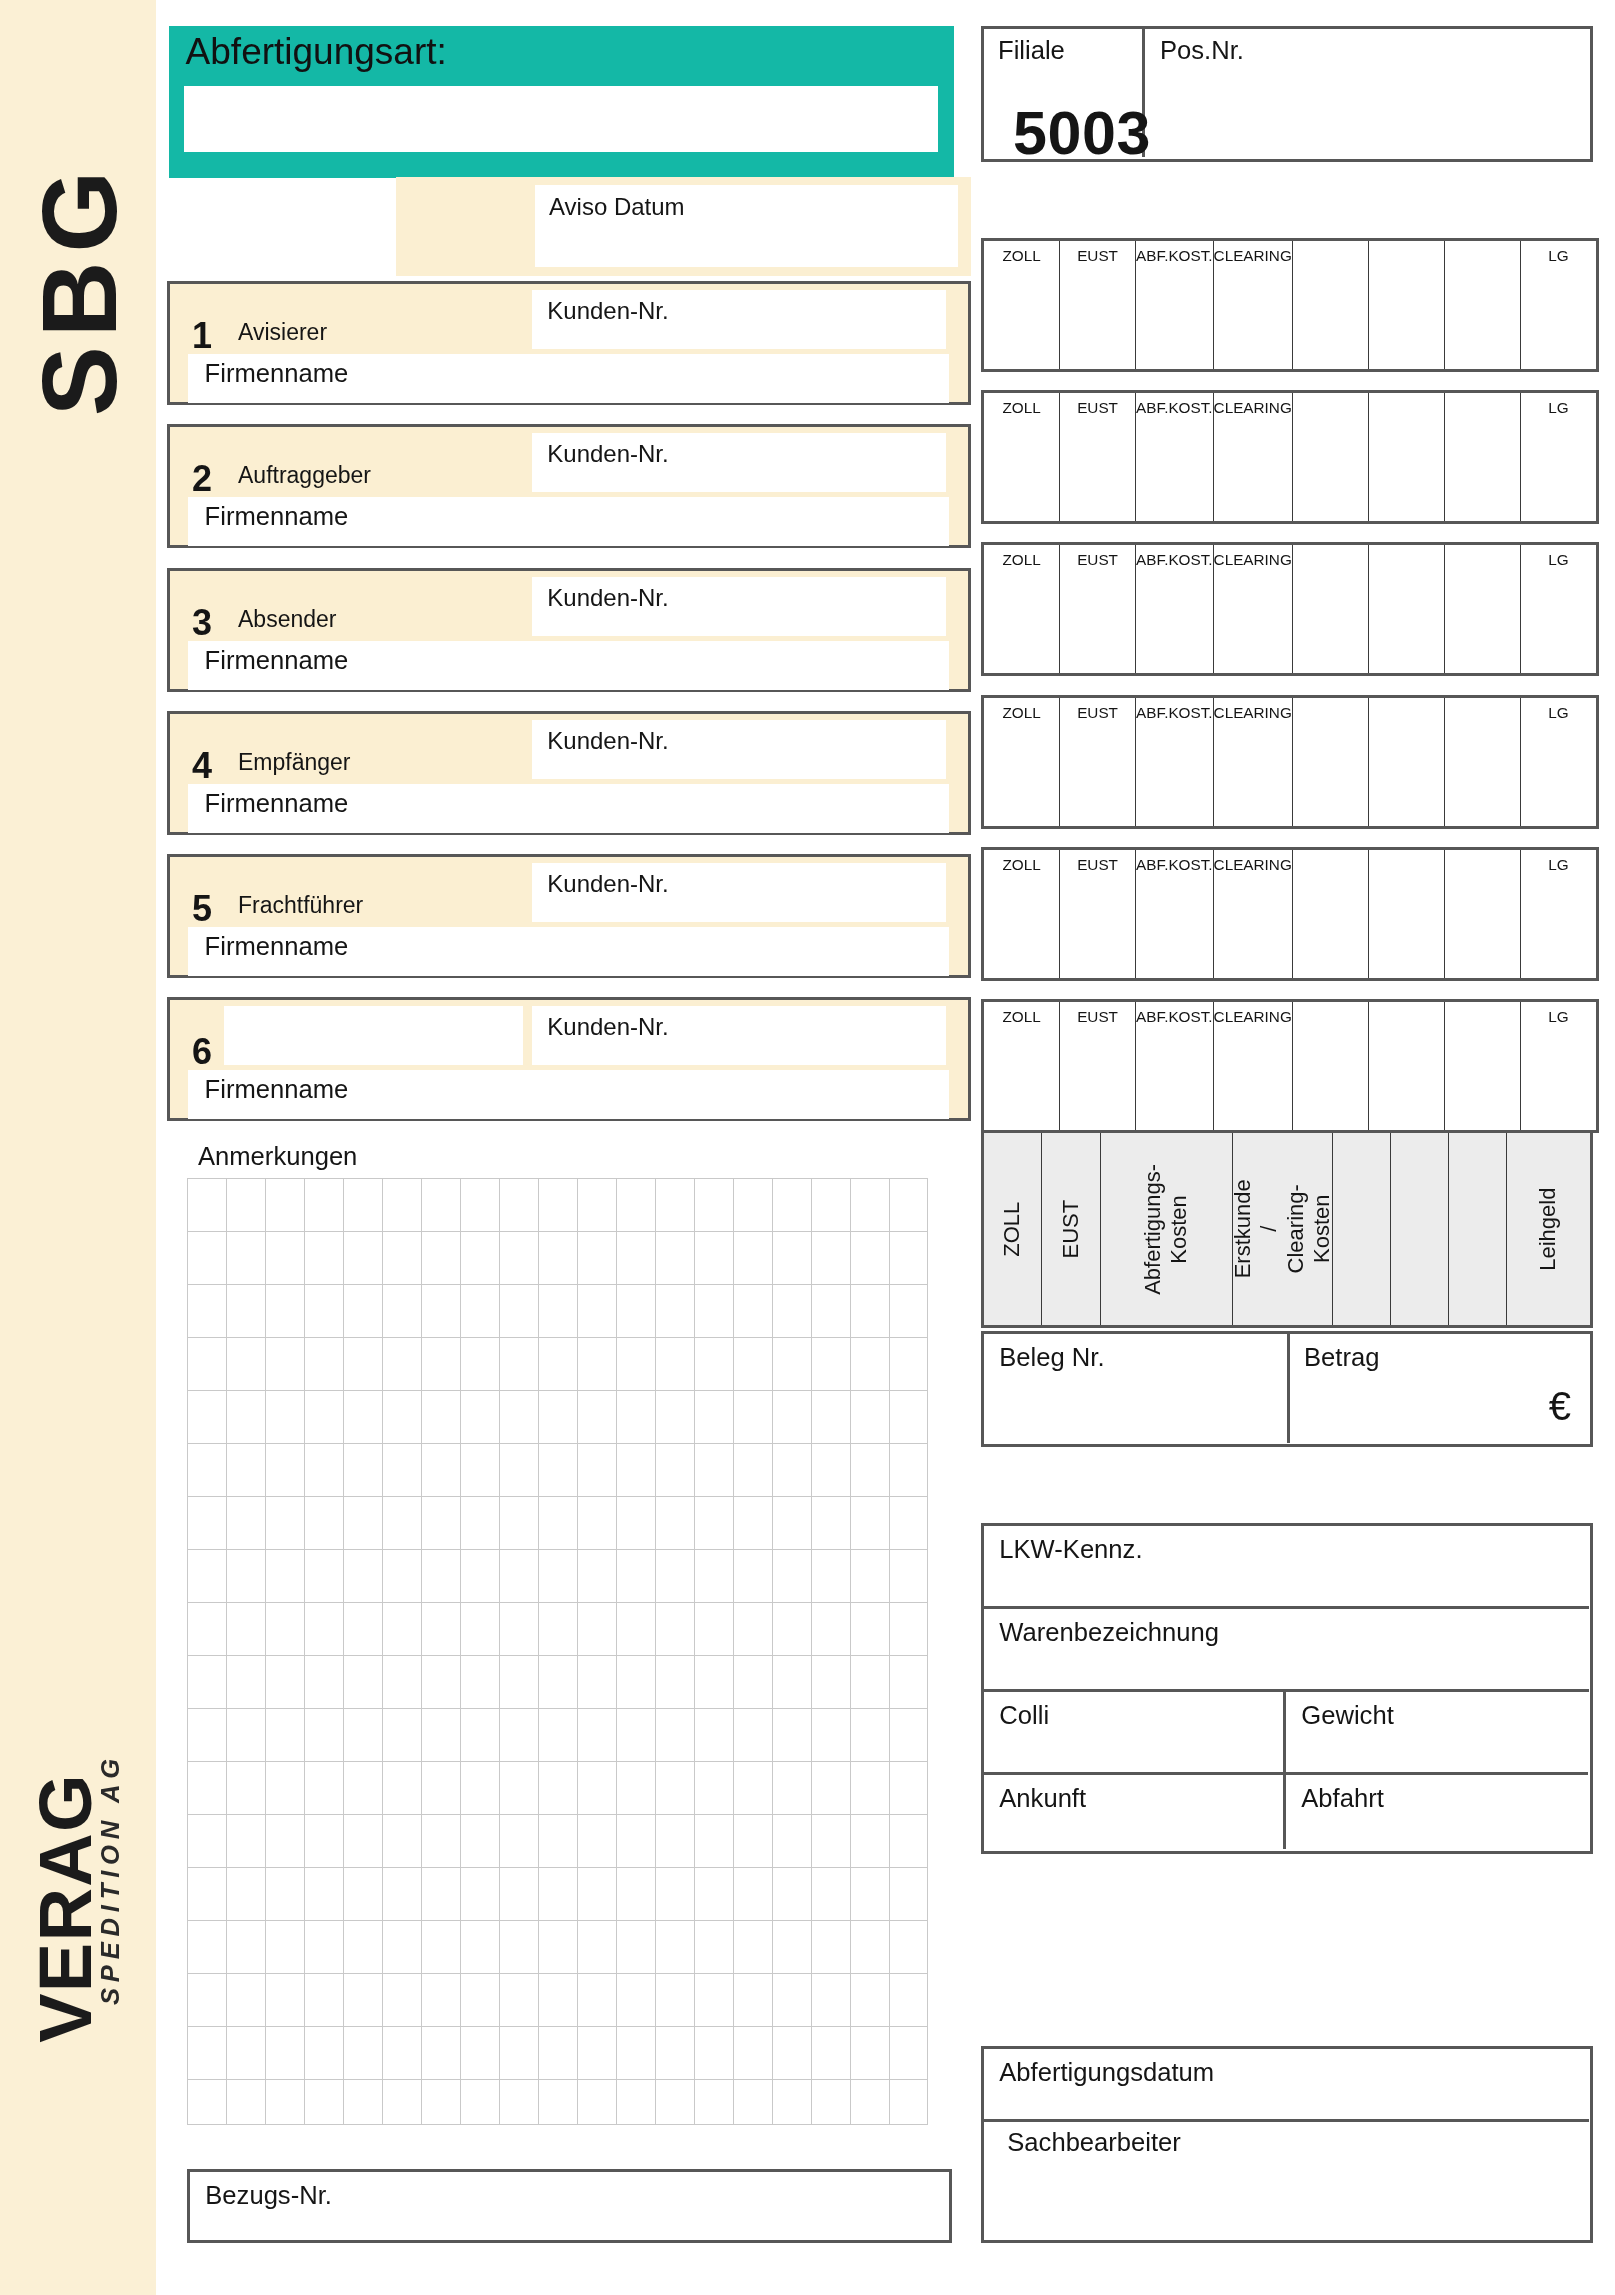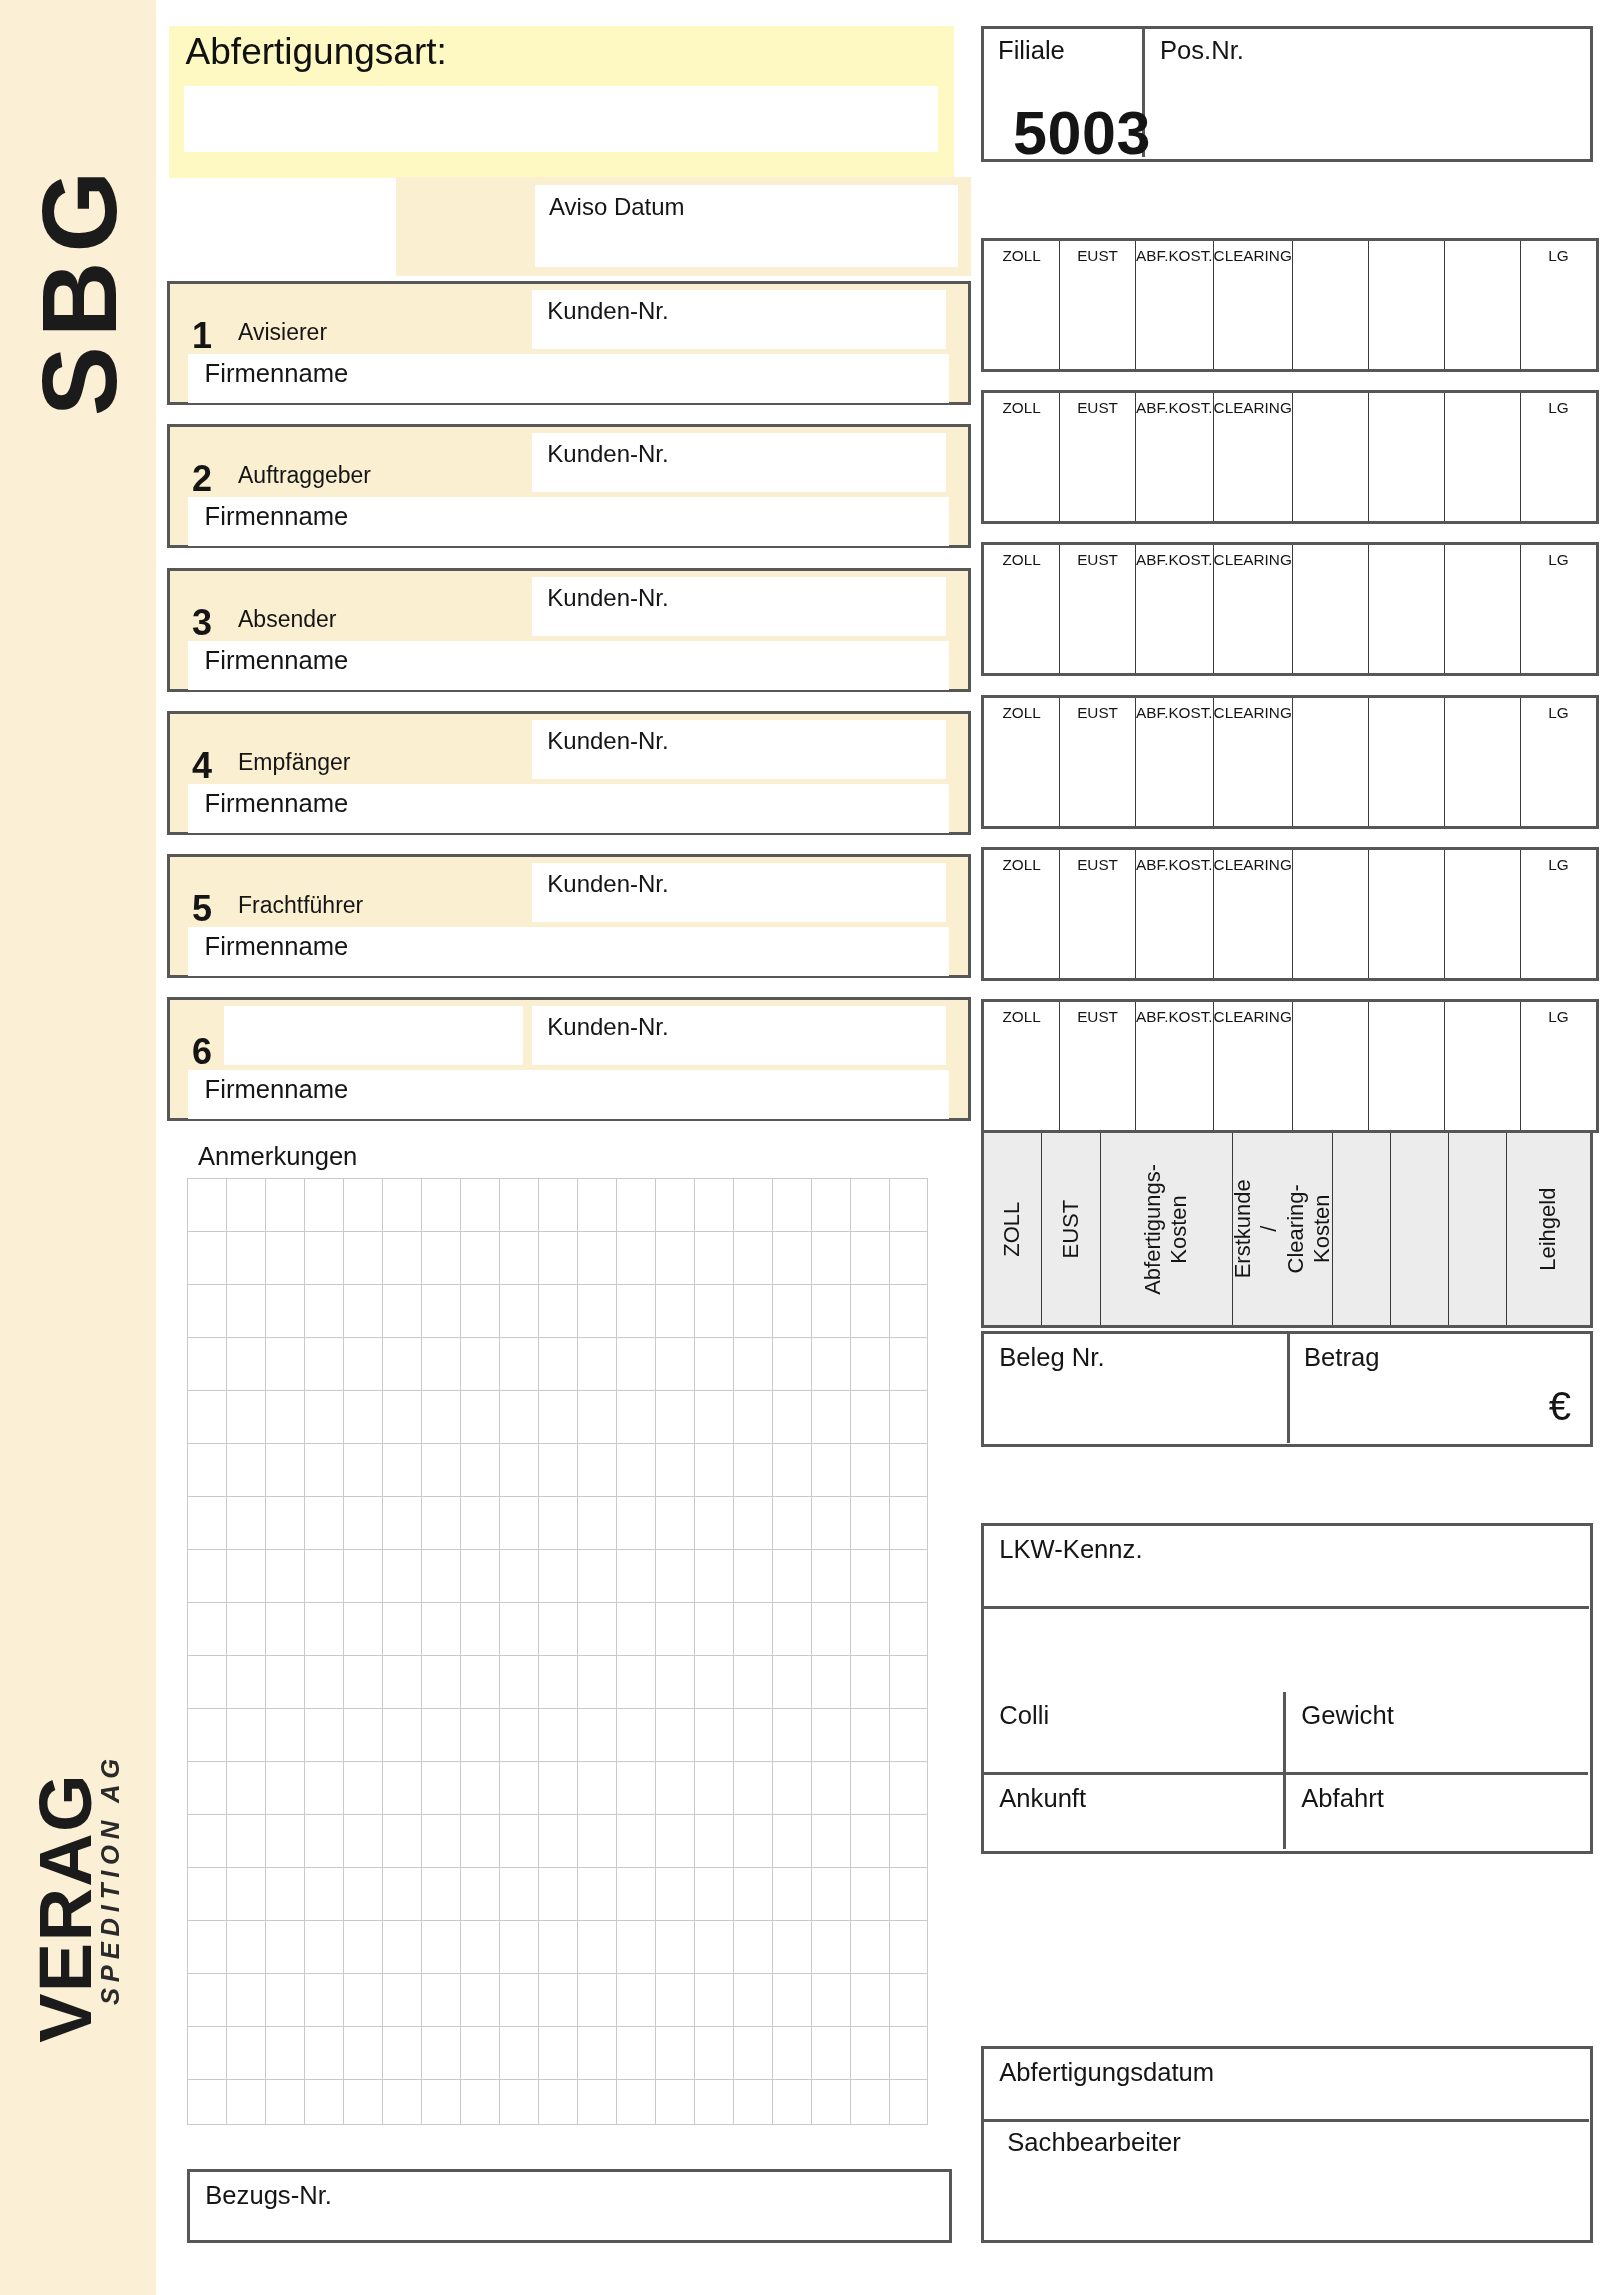--- a/index.html
+++ b/index.html
@@ -18,21 +18,21 @@
     font-size:74px;font-weight:bold;letter-spacing:1.3px;color:#1b1b1b;white-space:nowrap;
   }
   .logo-sped{
     position:absolute;left:110px;top:1879px;transform:translate(-50%,-50%) rotate(-90deg);
     font-size:25.6px;font-weight:bold;font-style:italic;letter-spacing:5.8px;color:#2a2a2a;white-space:nowrap;
   }
   
   .abs{position:absolute;box-sizing:border-box;}
   .lbl{position:absolute;left:15.3px;top:9px;font-size:25.6px;}
   
-  .abfart-box{left:169px;top:25.6px;width:785px;height:152px;background:#fef9c3;}
+  .abfart-box{left:169px;top:25.6px;width:785px;height:152px;background:#14b8a6;}
   .abfart-label{position:absolute;left:16.6px;top:5.1px;font-size:37px;color:#111;}
   .abfart-input{position:absolute;left:15.3px;top:60px;width:754px;height:66px;background:#fff;}
   .filiale-box{left:981px;top:25.6px;width:612px;height:136px;border:3.8px solid #575757;background:#fff;}
   .filiale-cell{position:absolute;left:0;top:0;width:158px;height:128px;border-right:3.2px solid #575757;}
   .filiale-label{position:absolute;left:14px;top:7.7px;font-size:25.6px;}
   .filiale-value{position:absolute;left:29px;top:69px;font-size:61px;font-weight:bold;letter-spacing:0.6px;}
   .posnr-label{position:absolute;left:176px;top:7.7px;font-size:25.6px;}
   
   .aviso-strip{left:396px;top:177px;width:575px;height:99px;background:#FBEFD2;}
   .aviso-input{position:absolute;left:139px;top:8.3px;width:423px;height:82px;background:#fff;}
@@ -392,20 +392,23 @@
     <div class="euro-sign">€</div>
   </div>
 
   <div class="anm-label">Anmerkungen</div>
   <div class="anm-grid" style="background-size: 39px 53px;"></div>
 
   <div class="abs cargo-box">
     <div class="cargo-row row-lkw">
       <div class="lbl">LKW-Kennz.</div>
     </div>
+    <div class="cargo-row row-waren">
+      <div class="lbl">Warenbezeichnung</div>
+    </div>
     <div class="cargo-row row-colli">
       <div class="lbl">Colli</div>
     </div>
     <div class="cargo-row row-gewicht">
       <div class="lbl">Gewicht</div>
     </div>
     <div class="cargo-row row-ankunft">
       <div class="lbl">Ankunft</div>
     </div>
     <div class="cargo-row row-abfahrt">

